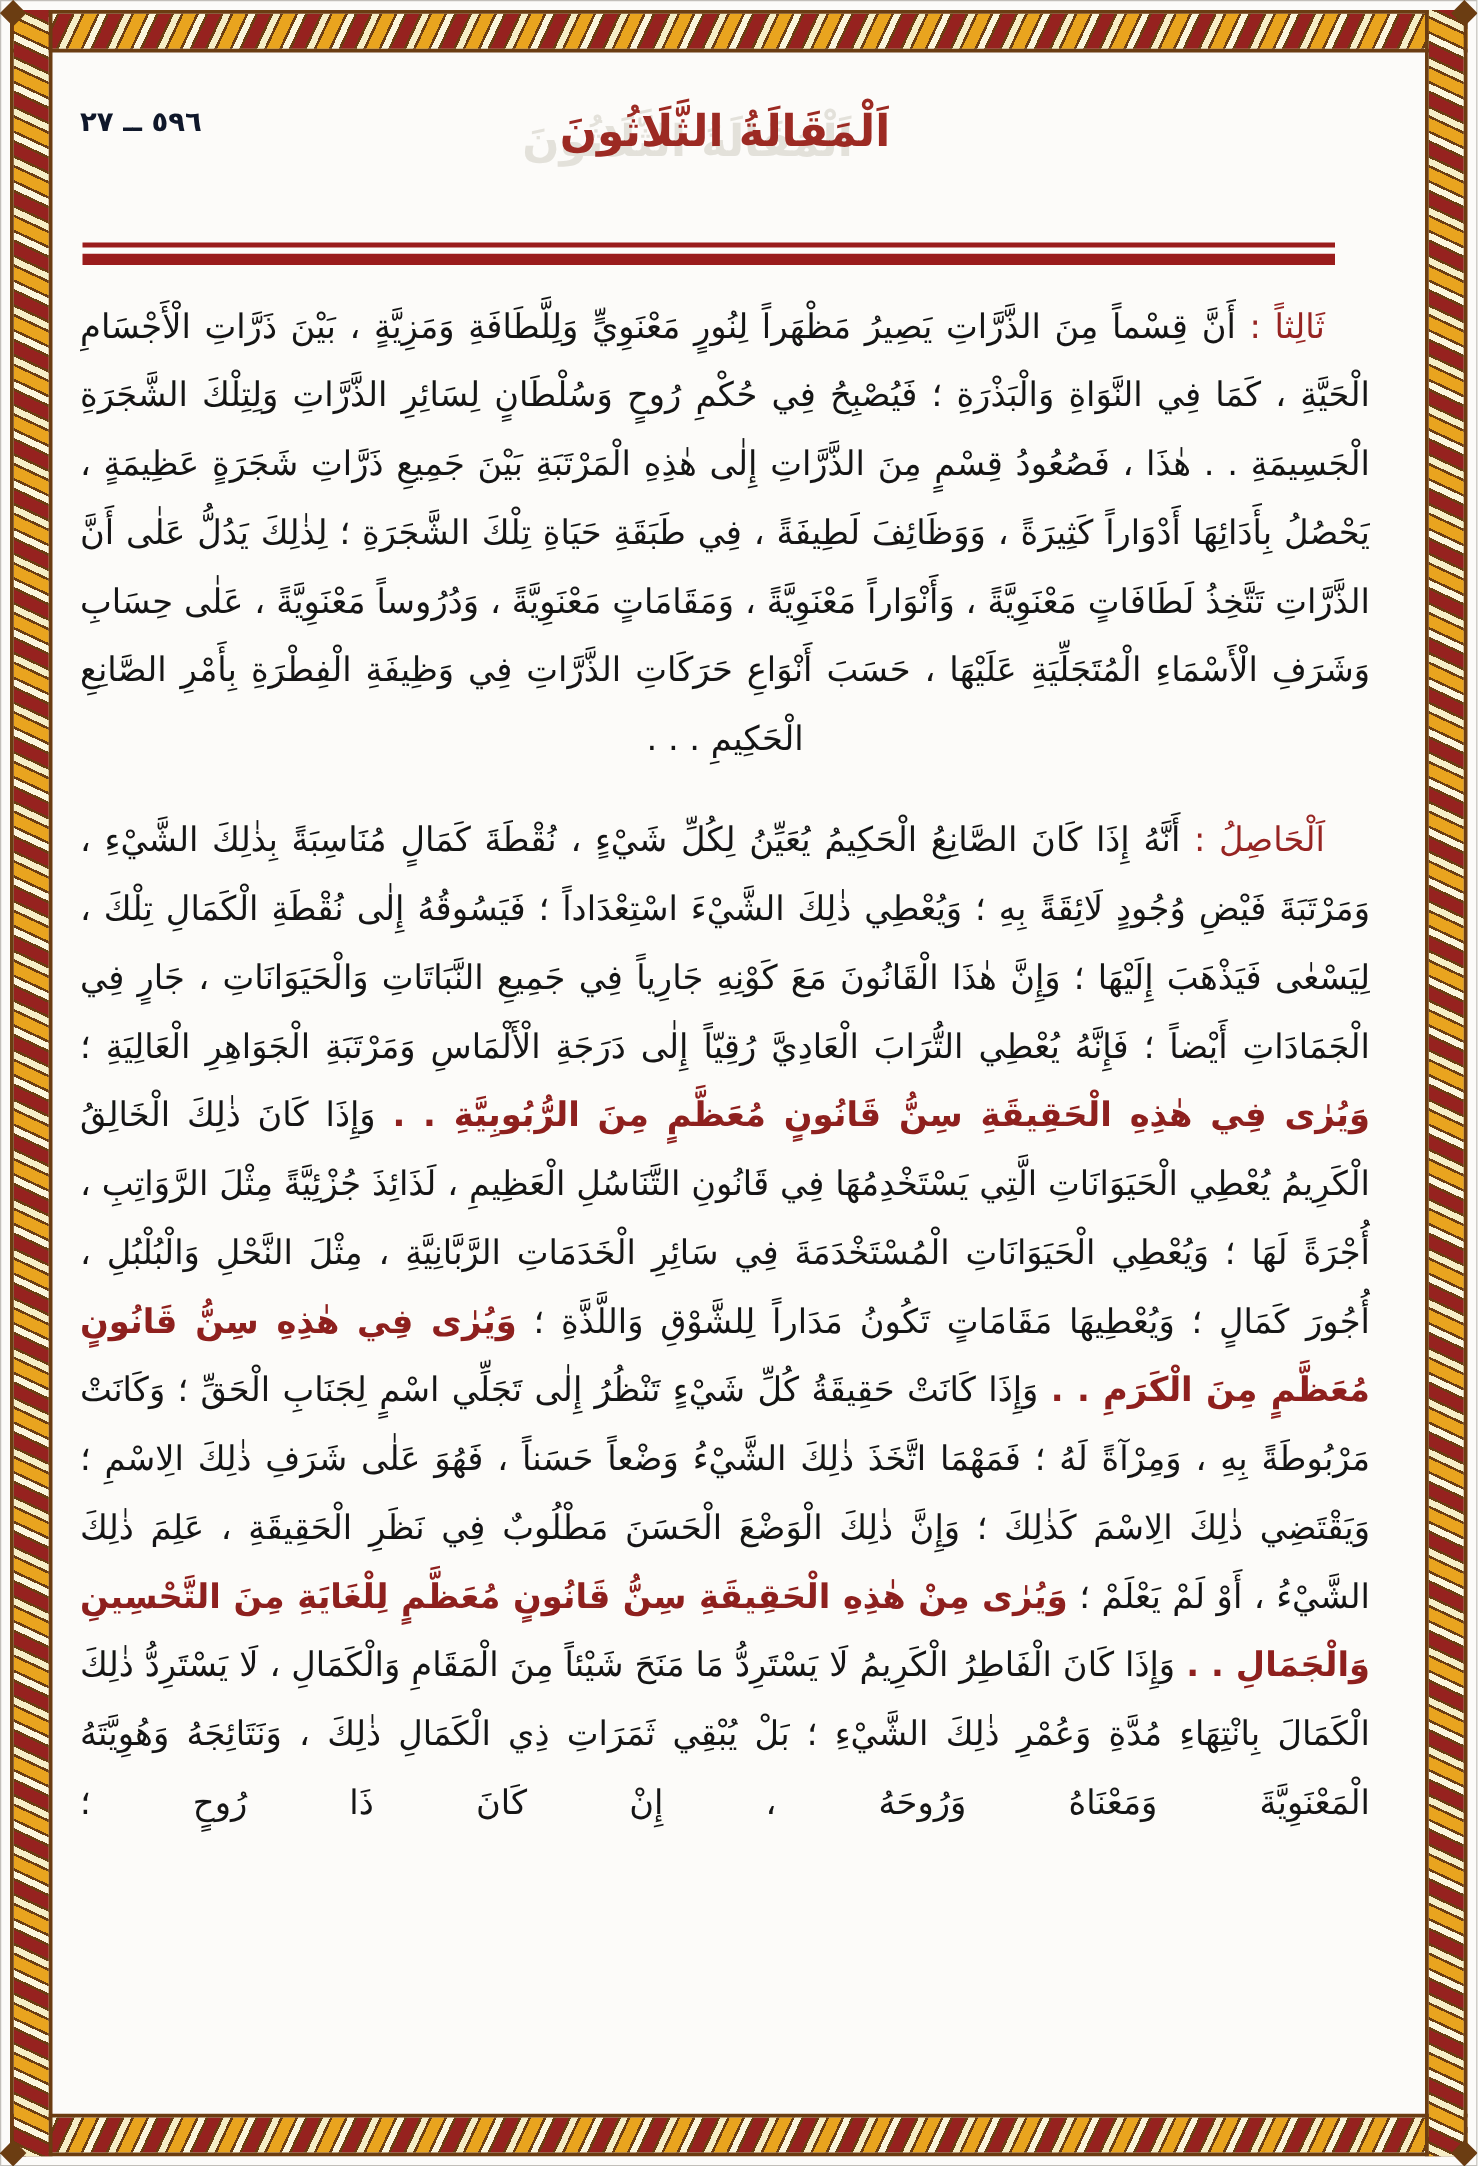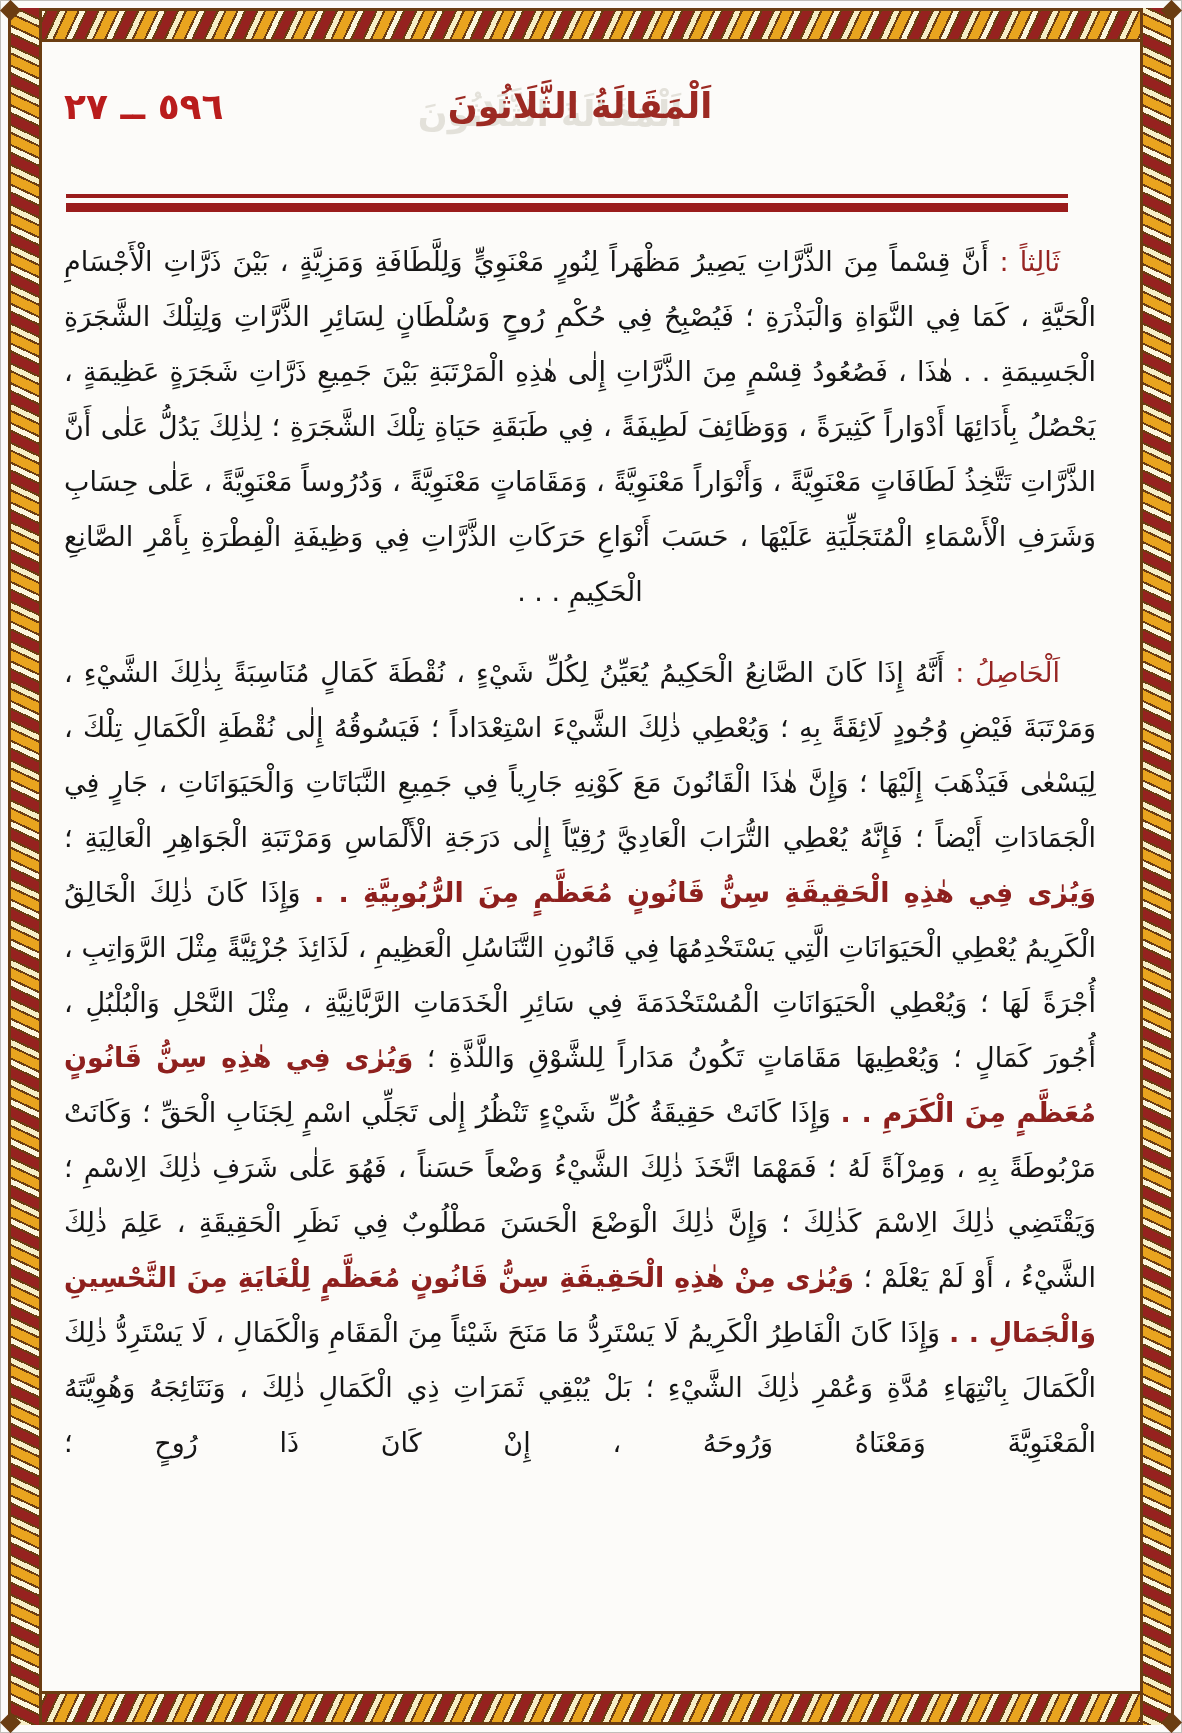--- a/index.html
+++ b/index.html
@@ -48,21 +48,21 @@
   
   .content{
     position:absolute;top:46px;bottom:48px;left:64px;right:86px;
     overflow:hidden;
     direction:rtl;
   }
   
   .header{position:relative;height:104px;padding-top:34px;}
   .page-num{
     position:absolute;left:0;top:40px;
-    font-size:36px;font-weight:700;color:#b91c1c;
+    font-size:22px;font-weight:700;color:#0f172a;
     letter-spacing:2px;
   }
   .title-row{margin:0;text-align:center;}
   .title-wrap{position:relative;display:inline-block;font-size:35px;font-weight:700;line-height:1.5;}
   .title-ghost{
     position:absolute;inset:0;
     transform:translate(-30px,8px);
     color:#e3e1da;z-index:0;white-space:nowrap;
   }
   .title-main{position:relative;z-index:1;color:#9c2a23;white-space:nowrap;}

